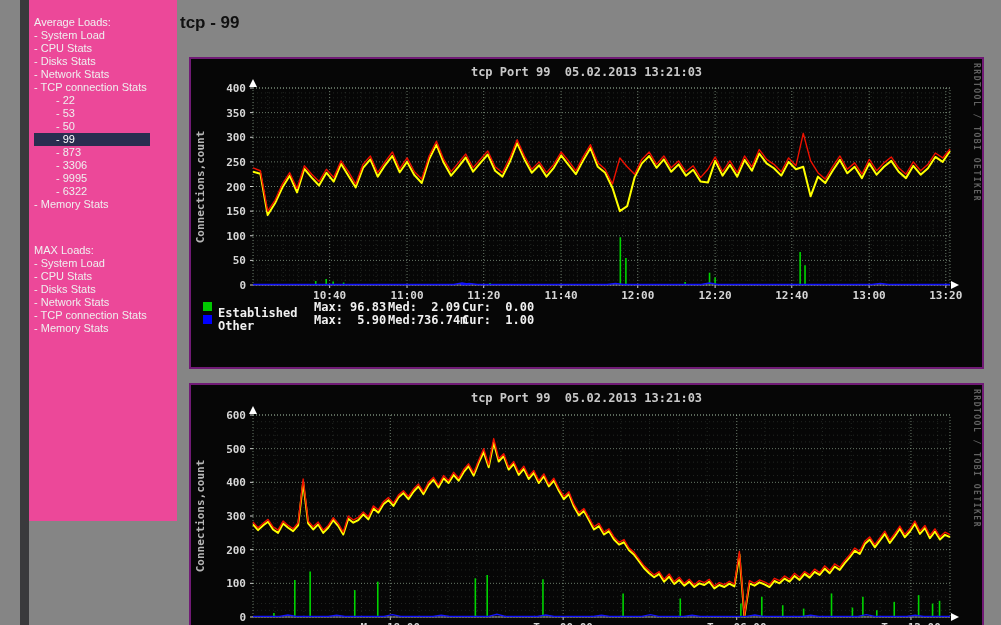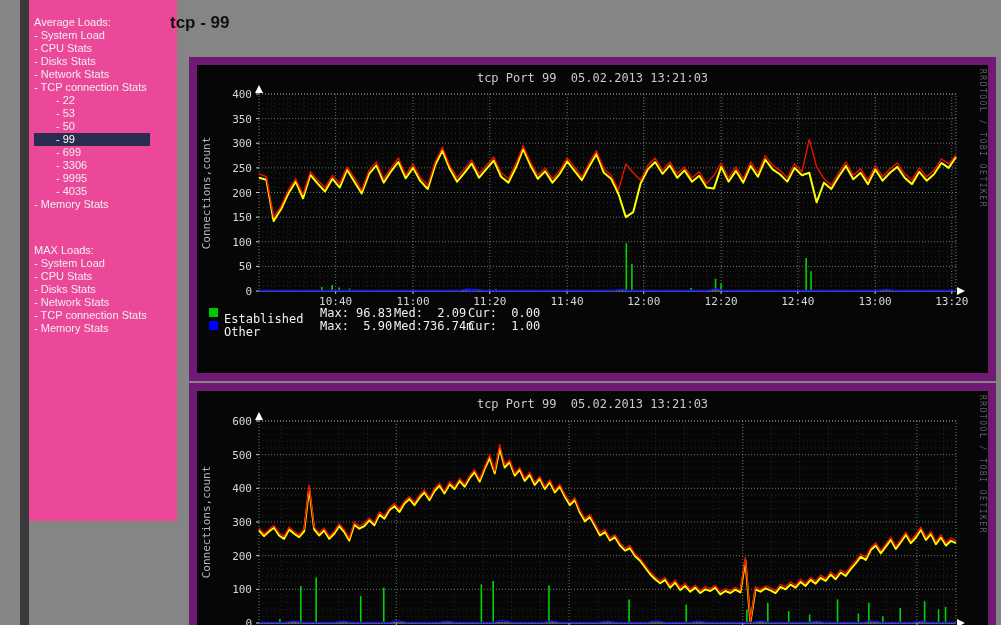--- a/index.html
+++ b/index.html
@@ -25,26 +25,26 @@
   .nav-item{
     font-size:11px;line-height:13px;color:#efefef;white-space:nowrap;
     cursor:pointer;
   }
   .nav-item.sub{padding-left:22px;}
   .nav-item.selected{
     background:#2a2d50;color:#ffffff;width:94px;
   }
   
   .page-title{
-    position:absolute;left:170px;top:13px;margin:0;
+    position:absolute;left:180px;top:13px;margin:0;
     font-size:17px;font-weight:bold;color:#111111;letter-spacing:0px;
   }
   .panel{
     position:absolute;left:189px;width:791px;height:308px;
-    background:#060606;border:8px solid #701a75;
+    background:#060606;border:2px solid #701a75;font-weight:bold;
   }
   .panel.first{top:57px;}
   .panel.second{top:383px;}
   .graph-title{
     position:absolute;left:0;top:6px;width:100%;text-align:center;
     font-family:"DejaVu Sans Mono",monospace;font-size:12px;color:#c9c9c9;
     white-space:pre;
   }
   .watermark{
     position:absolute;right:1px;top:4px;
@@ -81,24 +81,24 @@
         <div class="nav-header">Average Loads:</div>
         <div class="nav-item">- System Load</div>
         <div class="nav-item">- CPU Stats</div>
         <div class="nav-item">- Disks Stats</div>
         <div class="nav-item">- Network Stats</div>
         <div class="nav-item">- TCP connection Stats</div>
         <div class="nav-item sub">- 22</div>
         <div class="nav-item sub">- 53</div>
         <div class="nav-item sub">- 50</div>
         <div class="nav-item sub selected">- 99</div>
-        <div class="nav-item sub">- 699</div>
+        <div class="nav-item sub">- 873</div>
         <div class="nav-item sub">- 3306</div>
         <div class="nav-item sub">- 9995</div>
-        <div class="nav-item sub">- 4035</div>
+        <div class="nav-item sub">- 6322</div>
         <div class="nav-item">- Memory Stats</div>
       </div>
       <div class="nav-group">
         <div class="nav-header">MAX Loads:</div>
         <div class="nav-item">- System Load</div>
         <div class="nav-item">- CPU Stats</div>
         <div class="nav-item">- Disks Stats</div>
         <div class="nav-item">- Network Stats</div>
         <div class="nav-item">- TCP connection Stats</div>
         <div class="nav-item">- Memory Stats</div>

